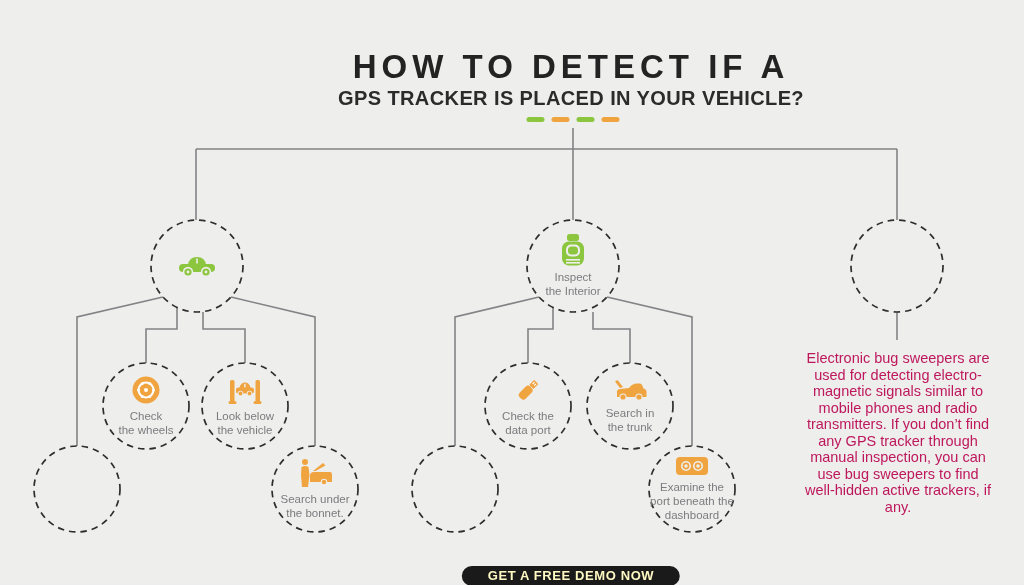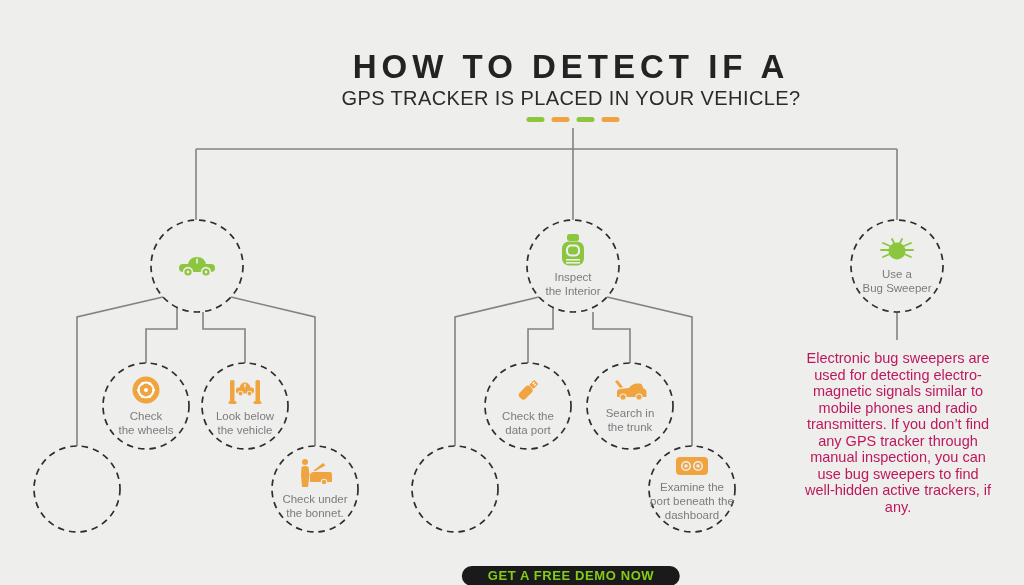--- a/index.html
+++ b/index.html
@@ -7,21 +7,21 @@
     position:relative;width:1024px;height:585px;background:#eeeeec;
     font-family:"Liberation Sans",sans-serif;overflow:hidden;margin-top:37px;
   }
   .layer{position:absolute;left:0;top:0;}
   .title-line1{
     position:absolute;top:11px;left:571px;transform:translateX(-50%);
     font-size:33px;font-weight:800;letter-spacing:5px;color:#232323;white-space:nowrap;
   }
   .title-line2{
     position:absolute;top:50px;left:571px;transform:translateX(-50%);
-    font-size:20px;font-weight:400;letter-spacing:0.4px;color:#2b2b2b;white-space:nowrap;
+    font-size:20px;font-weight:700;letter-spacing:0.4px;color:#2b2b2b;white-space:nowrap;
   }
   .dashes{
     position:absolute;top:80px;left:573px;transform:translateX(-50%);
     display:flex;gap:7px;
   }
   .dash{width:18px;height:5px;border-radius:2.5px;}
   .dash.green{background:#8cc63e;}
   .dash.orange{background:#f0a440;}
   .node{
     position:absolute;width:100px;display:flex;flex-direction:column;
@@ -31,21 +31,21 @@
   .node.sub{height:86px;}
   .node .label{
     font-size:11.5px;line-height:1.22;color:#7c7c80;white-space:pre-line;
   }
   .para{
     position:absolute;left:797px;top:313px;width:202px;text-align:center;
     font-size:14.5px;line-height:1.14;color:#be185d;white-space:pre-line;
   }
   .cta{
     position:absolute;top:529px;left:571px;transform:translateX(-50%);
-    background:#1a1a1a;color:#84cc16;font-size:13px;font-weight:700;
+    background:#1a1a1a;color:#fef9c3;font-size:13px;font-weight:700;
     letter-spacing:0.6px;line-height:20px;padding:0 26px;border-radius:11px;
     white-space:nowrap;cursor:pointer;
   }
   .site{
     position:absolute;top:552px;left:571px;transform:translateX(-50%);
     font-size:15px;font-weight:500;color:#2d2d2d;white-space:nowrap;cursor:pointer;
   }
 </style>
 </head>
 <body>
@@ -107,30 +107,20 @@
       </g>
       <rect x="8" y="10.5" width="14" height="12" rx="5" fill="#eeeeec"></rect>
       <rect x="10" y="12.5" width="10" height="8" rx="3.5" fill="#8cc63e"></rect>
       <rect x="8" y="25" width="14" height="1.6" fill="#eeeeec"></rect>
       <rect x="8" y="28" width="14" height="1.6" fill="#eeeeec"></rect>
     </svg>
     <div class="label">Inspect
 the Interior</div>
   </div>
 
-  <div class="node main" style="left:847px;top:183px">
-    <svg width="36" height="26" viewBox="0 0 36 26">
-      <g stroke="#8cc63e" stroke-width="1.8" stroke-linecap="round" fill="none">
-        <path d="M11 9 L4 6 M10 13 L2 13 M11 17 L4 20 M25 9 L32 6 M26 13 L34 13 M25 17 L32 20 M15 6 L13 2 M21 6 L23 2"></path>
-      </g>
-      <circle cx="18" cy="14" r="8.5" fill="#8cc63e"></circle>
-    </svg>
-    <div class="label">Use a
-Bug Sweeper</div>
-  </div>
 
   <div class="node sub" style="left:195px;top:326px">
     <svg width="34" height="30" viewBox="0 0 34 30">
       <g fill="#f0a440">
         <rect x="2" y="5" width="4.5" height="22" rx="1.5"></rect>
         <rect x="0.5" y="26" width="8" height="3" rx="1.5"></rect>
         <rect x="27.5" y="5" width="4.5" height="22" rx="1.5"></rect>
         <rect x="25.5" y="26" width="8" height="3" rx="1.5"></rect>
         <path d="M11.5 13 Q12.5 7.5 17 7.5 Q21.5 7.5 22.5 13 Z"></path>
         <rect x="8" y="12.5" width="18" height="6" rx="2.5"></rect>
@@ -168,21 +158,21 @@
     <svg width="36" height="30" viewBox="0 0 36 30">
       <g fill="#f0a440">
         <circle cx="8" cy="4" r="3"></circle>
         <path d="M4.5 9 Q8 7 11.5 9 L12.5 17 L11 29 L5 29 L4 17 Z"></path>
         <path d="M13 18 Q13 14 17 14 L33 14 Q35 14 35 17 L35 24 L13 24 Z"></path>
         <path d="M16 13 L26 5 L28.5 7.5 L18.5 13 Z"></path>
       </g>
       <circle cx="27" cy="24" r="3.2" fill="#eeeeec"></circle>
       <circle cx="27" cy="24" r="2.2" fill="#f0a440"></circle>
     </svg>
-    <div class="label">Check under
+    <div class="label">Search under
 the bonnet.</div>
   </div>
 
   <div class="node sub" style="left:580px;top:326px">
     <svg width="36" height="24" viewBox="0 0 36 24">
       <g fill="#f0a440">
         <path d="M8 10 L3 3.5 L5.5 2 L11 9 Z"></path>
         <path d="M5 19 L5 13.5 Q5 11.5 8 11 L17 10 Q20 5.5 25 5.5 L28 5.5 Q30 5.5 30.5 8 L31.5 10.5 Q34.5 11 34.5 14 L34.5 19 Z"></path>
       </g>
       <circle cx="11" cy="19" r="3.6" fill="#eeeeec"></circle>

